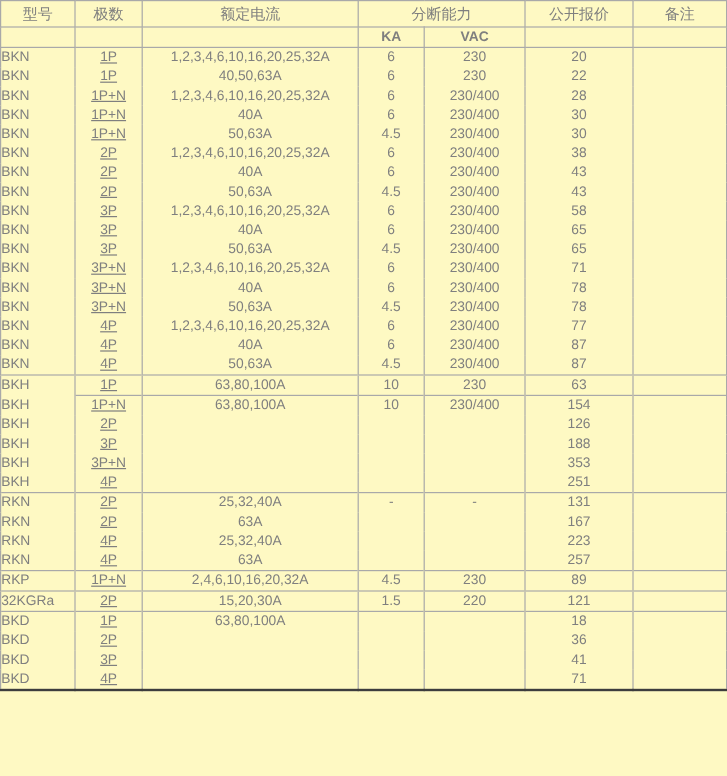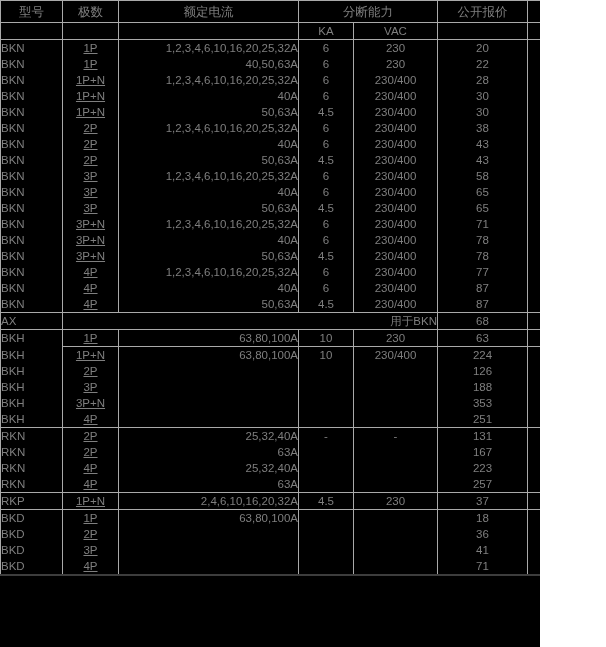--- a/index.html
+++ b/index.html
@@ -2,23 +2,23 @@
 <html><head>
 <meta charset="utf-8">
 <style>
   html, body {
     margin: 0;
     padding: 0;
     background: #ffffff;
     font-family: "Liberation Sans", sans-serif;
   }
   .page {
-    width: 540px;
+    width: 606px;
     height: 647px;
-    background: #000000;
+    background: #fef9c3;
     overflow: hidden;
   }
   table.price-table {
     border-collapse: collapse;
     table-layout: fixed;
     width: 605px;
     margin: 0;
     border: 1px solid #767676;
     border-bottom: 2px solid #3d3d3d;
   }
@@ -32,27 +32,27 @@
     overflow: hidden;
     line-height: 16px;
     font-size: 11.5px;
   }
   .price-table thead th {
     border: 1px solid #a9a9a9;
     font-size: 12.5px;
     text-align: center;
   }
   .price-table thead tr.head-main th { height: 21px; }
-  .price-table thead tr.head-sub th  { height: 13px; font-size: 11.5px; }
+  .price-table thead tr.head-sub th  { height: 13px; font-size: 11.5px; font-weight: bold; }
   .price-table tbody td { height: 16px; border-top: none; border-bottom: none; }
   .price-table tbody tr.sep-full td { border-top: 1px solid #a9a9a9; }
   .price-table tbody tr.sep-partial td:not(:first-child) { border-top: 1px solid #a9a9a9; }
   .col-model   { text-align: left;  padding-left: 2px; }
   .col-poles   { text-align: center; text-decoration: underline; }
-  .col-current { text-align: right;  padding-left: 3px; margin-top: 42px; }
+  .col-current { text-align: center;  padding-left: 3px; margin-top: 42px; }
   .col-ka, .col-vac, .col-price, .col-note { text-align: center; }
 </style>
 </head>
 <body>
 
 <div class="page">
   <table class="price-table">
     <colgroup>
       <col style="width:62px">
       <col style="width:56px">
@@ -229,41 +229,35 @@
         <tr>
           <td class="col-model">BKN</td>
           <td class="col-poles">4P</td>
           <td class="col-current">50,63A</td>
           <td class="col-ka">4.5</td>
           <td class="col-vac">230/400</td>
           <td class="col-price">87</td>
           <td class="col-note"></td>
         </tr>
         <tr class="sep-full">
-          <td class="col-model">AX</td>
-          <td class="col-current" colspan="4">用于BKN</td>
-          <td class="col-price">68</td>
-          <td class="col-note"></td>
-        </tr>
-        <tr class="sep-full">
           <td class="col-model">BKH</td>
           <td class="col-poles">1P</td>
           <td class="col-current">63,80,100A</td>
           <td class="col-ka">10</td>
           <td class="col-vac">230</td>
           <td class="col-price">63</td>
           <td class="col-note"></td>
         </tr>
         <tr class="sep-partial">
           <td class="col-model">BKH</td>
           <td class="col-poles">1P+N</td>
           <td class="col-current">63,80,100A</td>
           <td class="col-ka">10</td>
           <td class="col-vac">230/400</td>
-          <td class="col-price">224</td>
+          <td class="col-price">154</td>
           <td class="col-note"></td>
         </tr>
         <tr>
           <td class="col-model">BKH</td>
           <td class="col-poles">2P</td>
           <td class="col-current"></td>
           <td class="col-ka"></td>
           <td class="col-vac"></td>
           <td class="col-price">126</td>
           <td class="col-note"></td>
@@ -330,21 +324,30 @@
           <td class="col-vac"></td>
           <td class="col-price">257</td>
           <td class="col-note"></td>
         </tr>
         <tr class="sep-full">
           <td class="col-model">RKP</td>
           <td class="col-poles">1P+N</td>
           <td class="col-current">2,4,6,10,16,20,32A</td>
           <td class="col-ka">4.5</td>
           <td class="col-vac">230</td>
-          <td class="col-price">37</td>
+          <td class="col-price">89</td>
+          <td class="col-note"></td>
+        </tr>
+        <tr class="sep-full">
+          <td class="col-model">32KGRa</td>
+          <td class="col-poles">2P</td>
+          <td class="col-current">15,20,30A</td>
+          <td class="col-ka">1.5</td>
+          <td class="col-vac">220</td>
+          <td class="col-price">121</td>
           <td class="col-note"></td>
         </tr>
         <tr class="sep-full">
           <td class="col-model">BKD</td>
           <td class="col-poles">1P</td>
           <td class="col-current">63,80,100A</td>
           <td class="col-ka"></td>
           <td class="col-vac"></td>
           <td class="col-price">18</td>
           <td class="col-note"></td>

